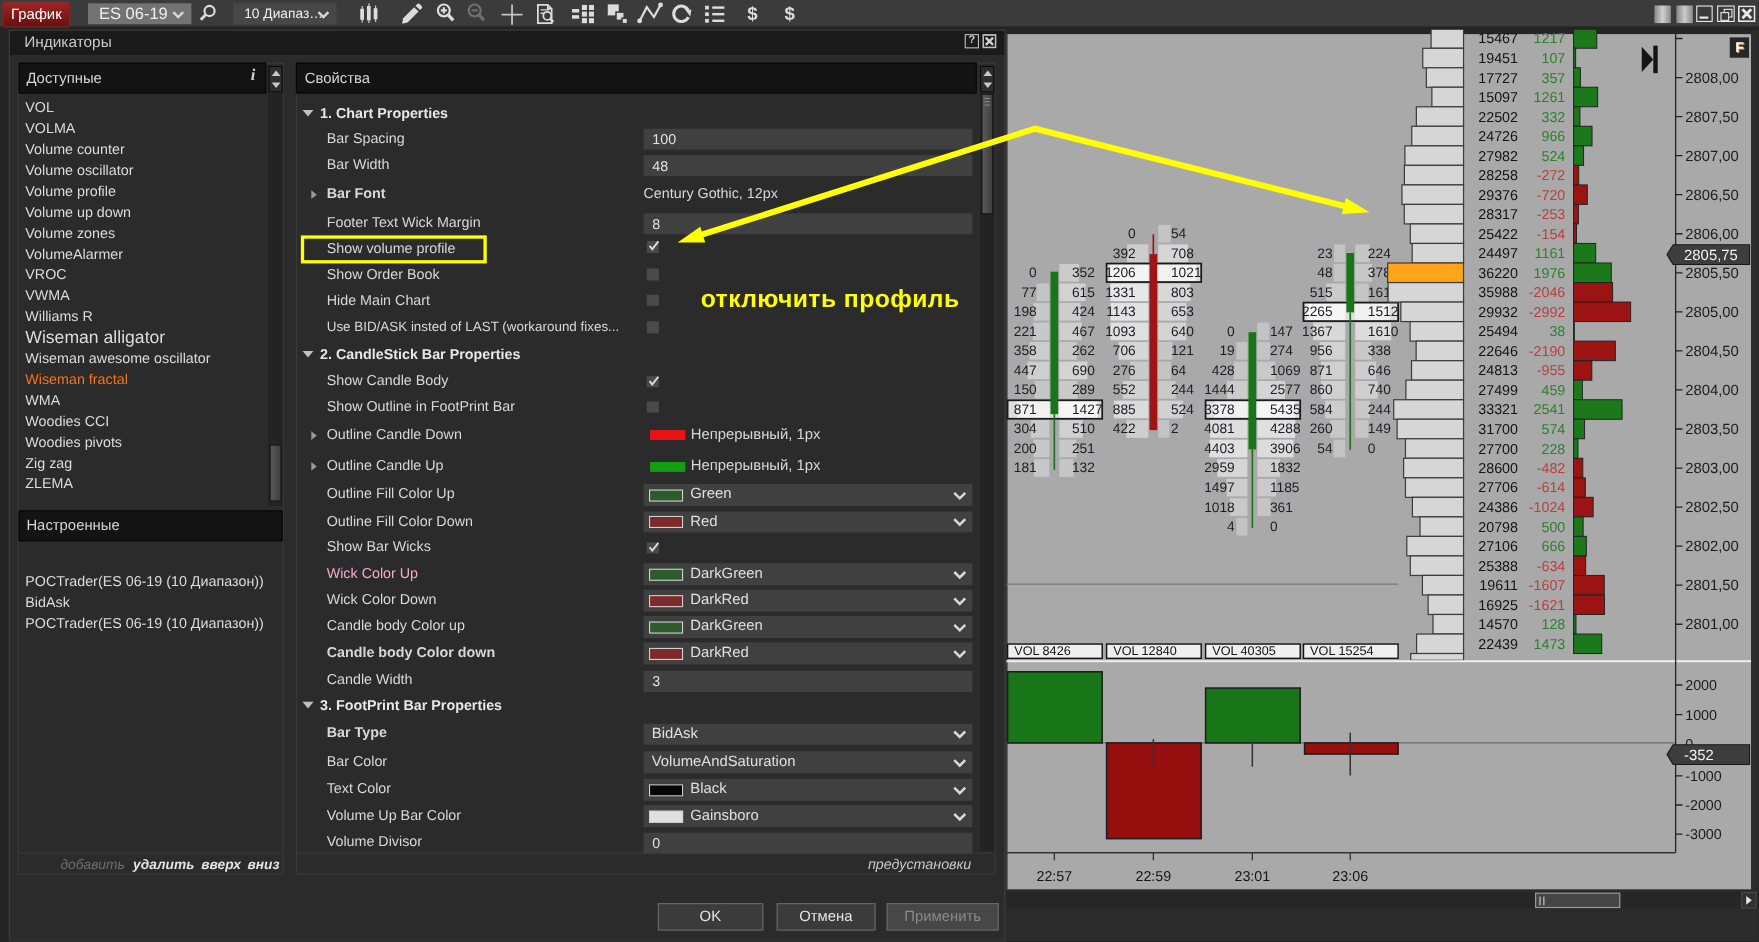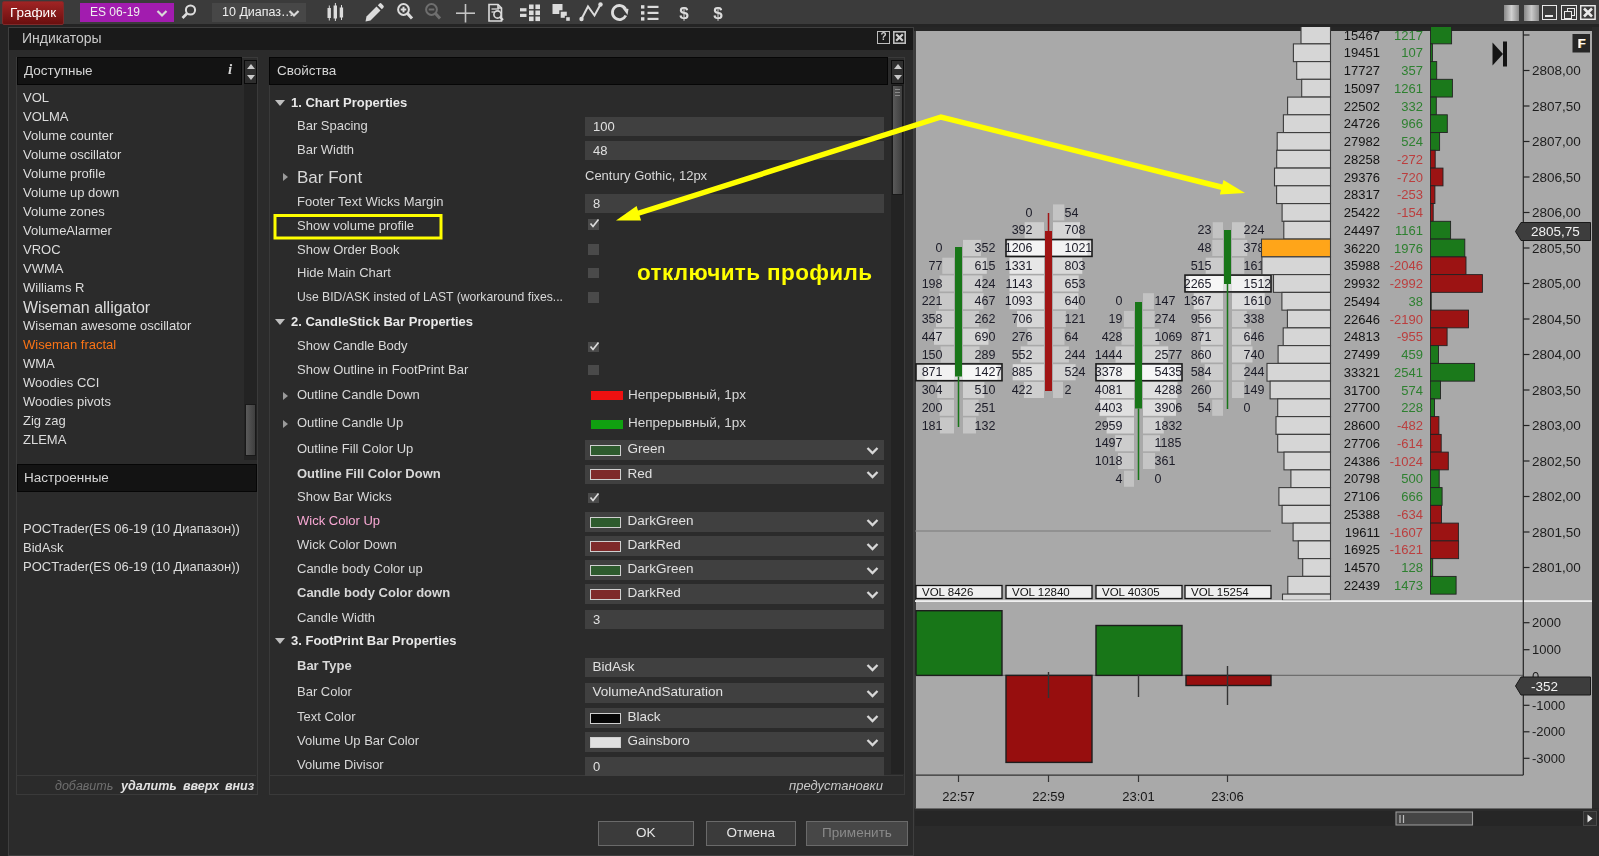--- a/index.html
+++ b/index.html
@@ -474,23 +474,23 @@
     <div style="margin:2px 2px 0 2px;height:1px;background:#8a8a8a"></div>
     <div style="margin:2px 2px 0 2px;height:1px;background:#8a8a8a"></div>
   </div>
 <div style="position:absolute;left:275px;top:100px;width:0;height:0;border-left:5px solid transparent;border-right:5px solid transparent;border-top:6px solid #bfbfbf"></div>
 <div style="position:absolute;left:291px;top:95px;font-size:13px;font-weight:bold;color:#e8e8e8;white-space:nowrap">1. Chart Properties</div>
 <div style="position:absolute;left:297px;top:118px;font-size:13px;font-weight:normal;color:#d8d8d8;white-space:nowrap">Bar Spacing</div>
 <div style="position:absolute;left:585px;top:117.0px;width:298.5px;height:19px;background:#404040;color:#e0e0e0;font-size:13px;line-height:19px;padding-left:8px;box-sizing:border-box">100</div>
 <div style="position:absolute;left:297px;top:142px;font-size:13px;font-weight:normal;color:#d8d8d8;white-space:nowrap">Bar Width</div>
 <div style="position:absolute;left:585px;top:141.0px;width:298.5px;height:19px;background:#404040;color:#e0e0e0;font-size:13px;line-height:19px;padding-left:8px;box-sizing:border-box">48</div>
 <div style="position:absolute;left:283px;top:172.5px;width:0;height:0;border-top:4.5px solid transparent;border-bottom:4.5px solid transparent;border-left:5.5px solid #9a9a9a"></div>
-<div style="position:absolute;left:297px;top:168px;font-size:17px;font-weight:normal;color:#d8d8d8;white-space:nowrap">Bar Font</div>
+<div style="position:absolute;left:297px;top:168px;font-size:13px;font-weight:bold;color:#d8d8d8;white-space:nowrap">Bar Font</div>
 <div style="position:absolute;left:585px;top:168px;font-size:13px;font-weight:normal;color:#d8d8d8;white-space:nowrap">Century Gothic, 12px</div>
-<div style="position:absolute;left:297px;top:194px;font-size:13px;font-weight:normal;color:#d8d8d8;white-space:nowrap">Footer Text Wicks Margin</div>
+<div style="position:absolute;left:297px;top:194px;font-size:13px;font-weight:normal;color:#d8d8d8;white-space:nowrap">Footer Text Wick Margin</div>
 <div style="position:absolute;left:585px;top:193.5px;width:298.5px;height:19px;background:#404040;color:#e0e0e0;font-size:13px;line-height:19px;padding-left:8px;box-sizing:border-box">8</div>
 <div style="position:absolute;left:297px;top:218px;font-size:13px;font-weight:normal;color:#d8d8d8;white-space:nowrap">Show volume profile</div>
 <div style="position:absolute;left:588px;top:219.0px;width:10.5px;height:10.5px;background:#4a4a4a"></div>
 <svg style="position:absolute;left:588.5px;top:218.0px" width="11" height="11" viewBox="0 0 11 11">
     <path d="M1.5 5.5 L4 8.5 L9.5 1.5" stroke="#dcdcdc" stroke-width="1.7" fill="none"></path>
   </svg>
 <div style="position:absolute;left:297px;top:241.5px;font-size:13px;font-weight:normal;color:#d8d8d8;white-space:nowrap">Show Order Book</div>
 <div style="position:absolute;left:588px;top:244.0px;width:10.5px;height:10.5px;background:#4a4a4a"></div>
 <div style="position:absolute;left:297px;top:265px;font-size:13px;font-weight:normal;color:#d8d8d8;white-space:nowrap">Hide Main Chart</div>
 <div style="position:absolute;left:588px;top:267.5px;width:10.5px;height:10.5px;background:#4a4a4a"></div>
@@ -513,21 +513,21 @@
 <div style="position:absolute;left:297px;top:415px;font-size:13px;font-weight:normal;color:#d8d8d8;white-space:nowrap">Outline Candle Up</div>
 <div style="position:absolute;left:591px;top:419.5px;width:32px;height:9px;background:#10a010"></div>
 <div style="position:absolute;left:628px;top:415px;font-size:13.5px;color:#d8d8d8">Непрерывный, 1px</div>
 <div style="position:absolute;left:297px;top:441px;font-size:13px;font-weight:normal;color:#d8d8d8;white-space:nowrap">Outline Fill Color Up</div>
 <div style="position:absolute;left:585px;top:440.25px;width:298.5px;height:19.5px;background:#404040"></div>
 <div style="position:absolute;left:590px;top:444.5px;width:31px;height:11px;background:#2e5b2e;border:1px solid #cfcfcf;box-sizing:border-box"></div>
 <div style="position:absolute;left:627.5px;top:441px;font-size:13.5px;color:#e0e0e0">Green</div>
 <svg style="position:absolute;left:866px;top:446.5px" width="13" height="8" viewBox="0 0 13 8">
     <path d="M1.5 1 L6.5 6 L11.5 1" stroke="#d8d8d8" stroke-width="2.3" fill="none"></path>
   </svg>
-<div style="position:absolute;left:297px;top:465.5px;font-size:13px;font-weight:bold;color:#d8d8d8;white-space:nowrap">Outline Fill Color Down</div>
+<div style="position:absolute;left:297px;top:465.5px;font-size:13px;font-weight:normal;color:#d8d8d8;white-space:nowrap">Outline Fill Color Down</div>
 <div style="position:absolute;left:585px;top:464.75px;width:298.5px;height:19.5px;background:#404040"></div>
 <div style="position:absolute;left:590px;top:469.0px;width:31px;height:11px;background:#7e2a2a;border:1px solid #cfcfcf;box-sizing:border-box"></div>
 <div style="position:absolute;left:627.5px;top:465.5px;font-size:13.5px;color:#e0e0e0">Red</div>
 <svg style="position:absolute;left:866px;top:471.0px" width="13" height="8" viewBox="0 0 13 8">
     <path d="M1.5 1 L6.5 6 L11.5 1" stroke="#d8d8d8" stroke-width="2.3" fill="none"></path>
   </svg>
 <div style="position:absolute;left:297px;top:489px;font-size:13px;font-weight:normal;color:#d8d8d8;white-space:nowrap">Show Bar Wicks</div>
 <div style="position:absolute;left:588px;top:492.5px;width:10.5px;height:10.5px;background:#4a4a4a"></div>
 <svg style="position:absolute;left:588.5px;top:491.5px" width="11" height="11" viewBox="0 0 11 11">
     <path d="M1.5 5.5 L4 8.5 L9.5 1.5" stroke="#dcdcdc" stroke-width="1.7" fill="none"></path>
@@ -591,21 +591,21 @@
     <path d="M1.5 1 L6.5 6 L11.5 1" stroke="#d8d8d8" stroke-width="2.3" fill="none"></path>
   </svg>
 <div style="position:absolute;left:297px;top:757px;font-size:13px;font-weight:normal;color:#d8d8d8;white-space:nowrap">Volume Divisor</div>
 <div style="position:absolute;left:585px;top:756.5px;width:298.5px;height:19px;background:#404040;color:#e0e0e0;font-size:13px;line-height:19px;padding-left:8px;box-sizing:border-box">0</div>
 <div style="position:absolute;left:780px;top:778px;width:103px;text-align:right;font-size:13px;font-style:italic;color:#c8c8c8">предустановки</div>
 <div style="position:absolute;left:598px;top:821px;width:95.5px;height:24.5px;background:#3b3b3b;border:1px solid #6a6a6a;box-sizing:border-box;color:#e5e5e5;font-size:13.5px;text-align:center;line-height:22px">OK</div>
 <div style="position:absolute;left:706px;top:821px;width:89.5px;height:24.5px;background:#3b3b3b;border:1px solid #6a6a6a;box-sizing:border-box;color:#e5e5e5;font-size:13.5px;text-align:center;line-height:22px">Отмена</div>
 <div style="position:absolute;left:806px;top:821px;width:102px;height:24.5px;background:#474747;border:1px solid #6a6a6a;box-sizing:border-box;color:#8a8a8a;font-size:13.5px;text-align:center;line-height:22px">Применить</div>
 <div style="position:absolute;left:0;top:0;width:1599px;height:24px;background:#3b3b3b"></div>
 <div style="position:absolute;left:2px;top:1px;width:60px;height:22px;background:linear-gradient(#a02424,#6b0f0f);border:1px solid #7e2a2a;border-radius:2px;color:#fff;font-size:13.5px;text-align:center;line-height:21px">График</div>
-<div style="position:absolute;left:80px;top:3px;width:94px;height:19px;background:#a21caf;color:#efefef;font-size:12px;line-height:19px;padding-left:10px;padding-right:20px;box-sizing:border-box;overflow:hidden;white-space:nowrap">ES 06-19<svg style="position:absolute;right:6px;top:6.5px" width="12" height="8" viewBox="0 0 12 8">
+<div style="position:absolute;left:80px;top:3px;width:94px;height:19px;background:#737373;color:#efefef;font-size:15px;line-height:19px;padding-left:10px;padding-right:20px;box-sizing:border-box;overflow:hidden;white-space:nowrap">ES 06-19<svg style="position:absolute;right:6px;top:6.5px" width="12" height="8" viewBox="0 0 12 8">
       <path d="M1.5 1 L6 5.5 L10.5 1" stroke="#d8d8d8" stroke-width="2.2" fill="none"></path>
     </svg></div>
 <div style="position:absolute;left:212px;top:3px;width:94px;height:19px;background:#474747;color:#efefef;font-size:12.5px;line-height:19px;padding-left:10px;padding-right:20px;box-sizing:border-box;overflow:hidden;white-space:nowrap">10 Диапаз…<svg style="position:absolute;right:6px;top:6.5px" width="12" height="8" viewBox="0 0 12 8">
       <path d="M1.5 1 L6 5.5 L10.5 1" stroke="#d8d8d8" stroke-width="2.2" fill="none"></path>
     </svg></div>
 <svg style="position:absolute;left:0;top:0" width="760" height="24" viewBox="0 0 760 24">
     <circle cx="190.5" cy="10" r="4.6" fill="none" stroke="#dcdcdc" stroke-width="2"></circle>
     <line x1="187" y1="13.5" x2="182.5" y2="18" stroke="#dcdcdc" stroke-width="2.6"></line>
     <g fill="#dcdcdc">
       <rect x="327.5" y="8" width="3.4" height="10"></rect>

